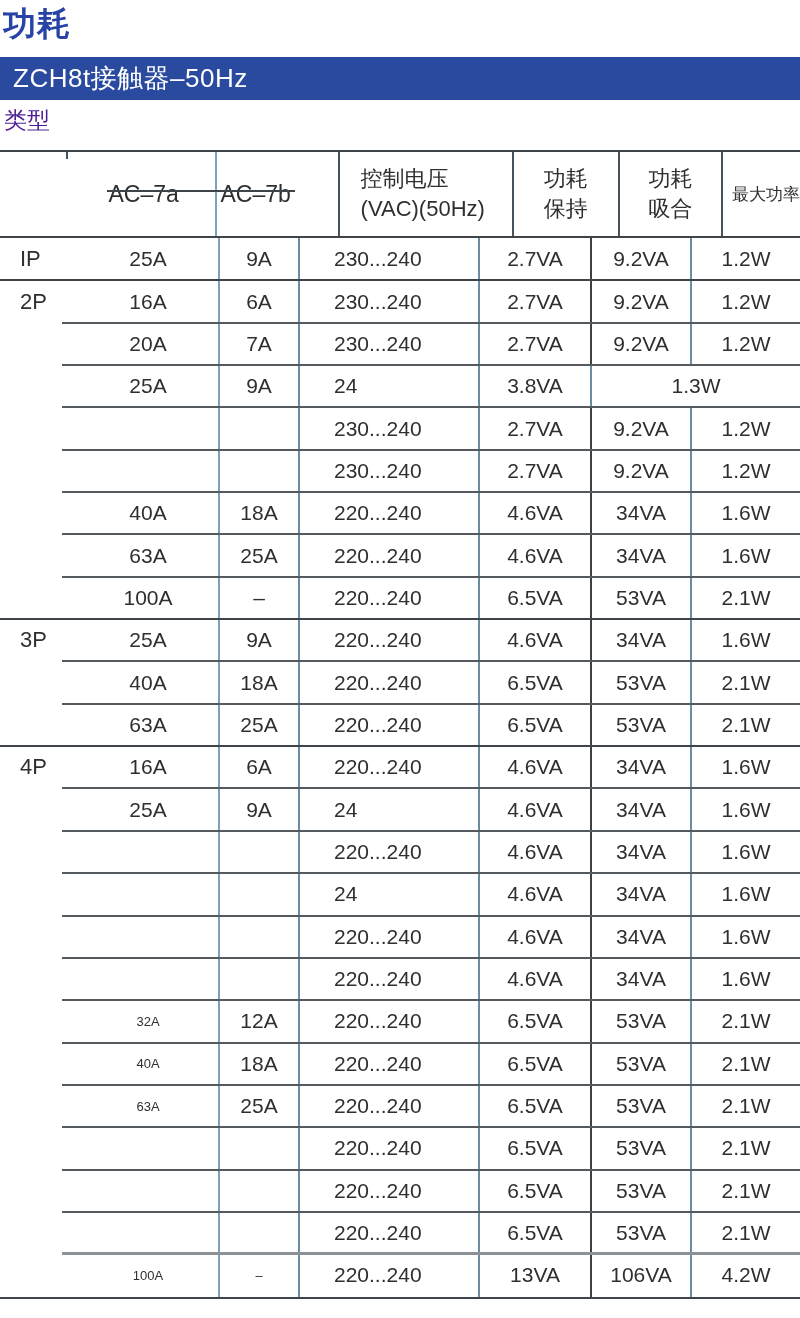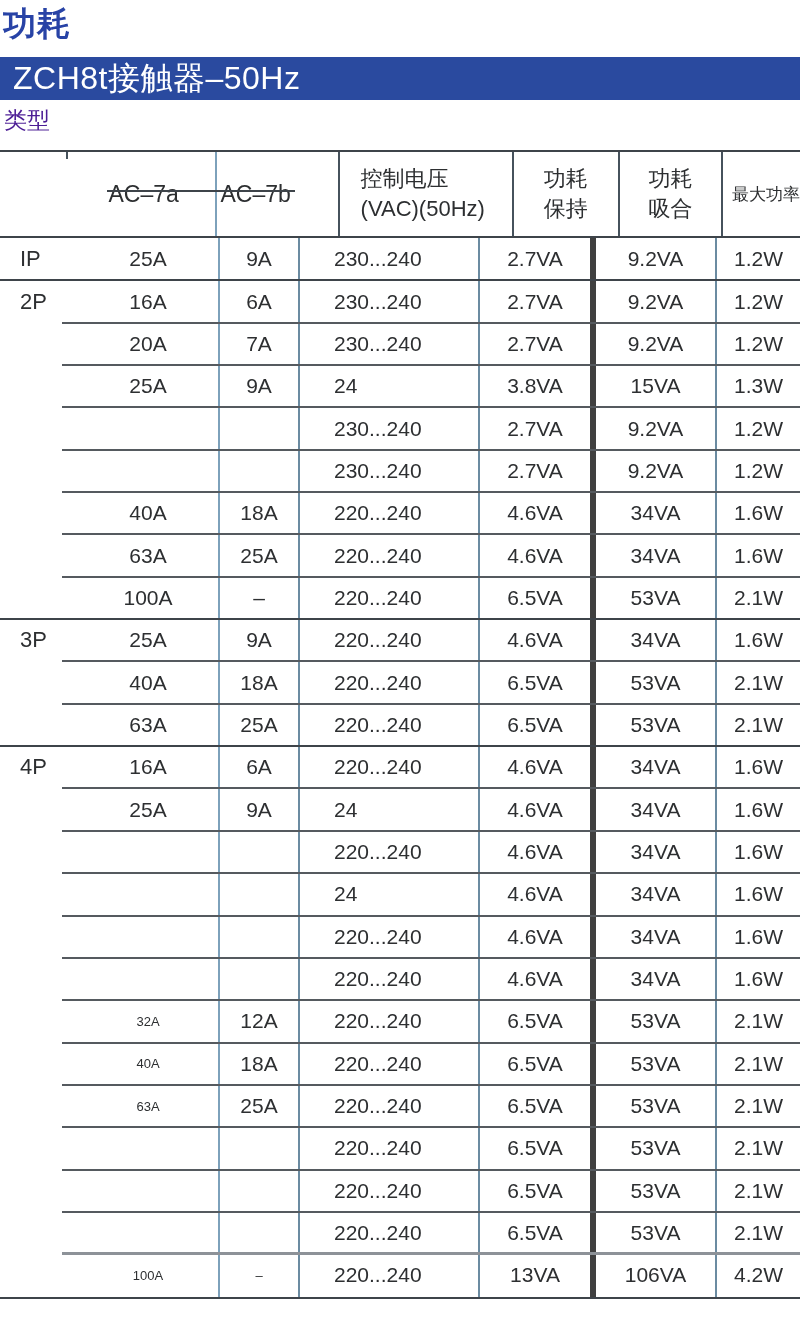--- a/index.html
+++ b/index.html
@@ -1,21 +1,21 @@
 <!DOCTYPE html>
 <html><head>
 <meta charset="utf-8">
 <style>
   html,body{margin:0;padding:0;background:#ffffff;}
   body{width:800px;height:1318px;overflow:hidden;font-family:"Liberation Sans",sans-serif;color:#2d2f31;}
   .page{position:relative;width:800px;height:1318px;background:#fff;overflow:hidden;}
 
   .title{position:absolute;left:3px;top:2px;font-size:33px;font-weight:bold;color:#2843a6;letter-spacing:1px;}
   .banner{position:absolute;left:0;top:57px;width:800px;height:43px;background:#2a4a9f;display:flex;align-items:center;box-sizing:border-box;padding-left:13px;}
-  .banner span{color:#ffffff;font-size:32px;letter-spacing:0.5px;}
+  .banner span{color:#ffffff;font-size:26px;letter-spacing:0.5px;}
   .type-label{position:absolute;left:4px;top:105px;font-size:23px;color:#4c1d95;}
 
   .tbl{position:absolute;left:0;top:150px;width:800px;border-top:2px solid #3e444a;border-bottom:2px solid #3e444a;}
 
   
   .thead{display:flex;height:84px;border-bottom:2px solid #3e444a;position:relative;}
   .stub{position:absolute;left:66px;top:0;width:2px;height:7px;background:#46525c;}
   .th{box-sizing:border-box;}
   .th-type{width:62px;}
   .th-group{width:236px;position:relative;display:flex;flex-direction:column;}
@@ -35,21 +35,21 @@
   .tbody .row::before{content:"";position:absolute;left:62px;right:0;top:-1px;height:2px;background:#555a5f;}
   .tbody .row.group::before{left:0;background:#3e444a;}
   .tbody .row.thick::before{left:62px;height:3px;top:-2px;background:#8d9298;}
   .tbody .row:first-child::before{display:none;}
   .c{box-sizing:border-box;display:flex;align-items:center;justify-content:center;font-size:21px;color:#2d2f31;}
   .c-type{width:62px;justify-content:flex-start;padding-left:20px;font-size:22px;}
   .c-a{width:156px;padding-left:16px;}
   .c-b{width:80px;border-left:2px solid #7da1bb;}
   .c-v{width:180px;border-left:2px solid #6b8ba1;justify-content:flex-start;padding-left:34px;}
   .c-h{width:112px;border-left:2px solid #6b8ba1;}
-  .c-p{width:125px;border-left:6px solid #404040;}
+  .c-p{width:100px;border-left:2px solid #404040;}
   .c-m{flex:1;border-left:2px solid #6b8ba1;}
   .c.small{font-size:13px;}
 </style>
 </head>
 <body>
 
 <div class="page">
 
   <div class="title">功耗</div>
 
@@ -111,21 +111,20 @@
           <div class="c c-h">2.7VA</div>
           <div class="c c-p">9.2VA</div>
           <div class="c c-m">1.2W</div>
         </div>
         <div class="row">
           <div class="c c-type"></div>
           <div class="c c-a">25A</div>
           <div class="c c-b">9A</div>
           <div class="c c-v">24</div>
           <div class="c c-h">3.8VA</div>
-          <div class="c c-p">15VA</div>
           <div class="c c-m">1.3W</div>
         </div>
         <div class="row">
           <div class="c c-type"></div>
           <div class="c c-a"></div>
           <div class="c c-b"></div>
           <div class="c c-v">230...240</div>
           <div class="c c-h">2.7VA</div>
           <div class="c c-p">9.2VA</div>
           <div class="c c-m">1.2W</div>

